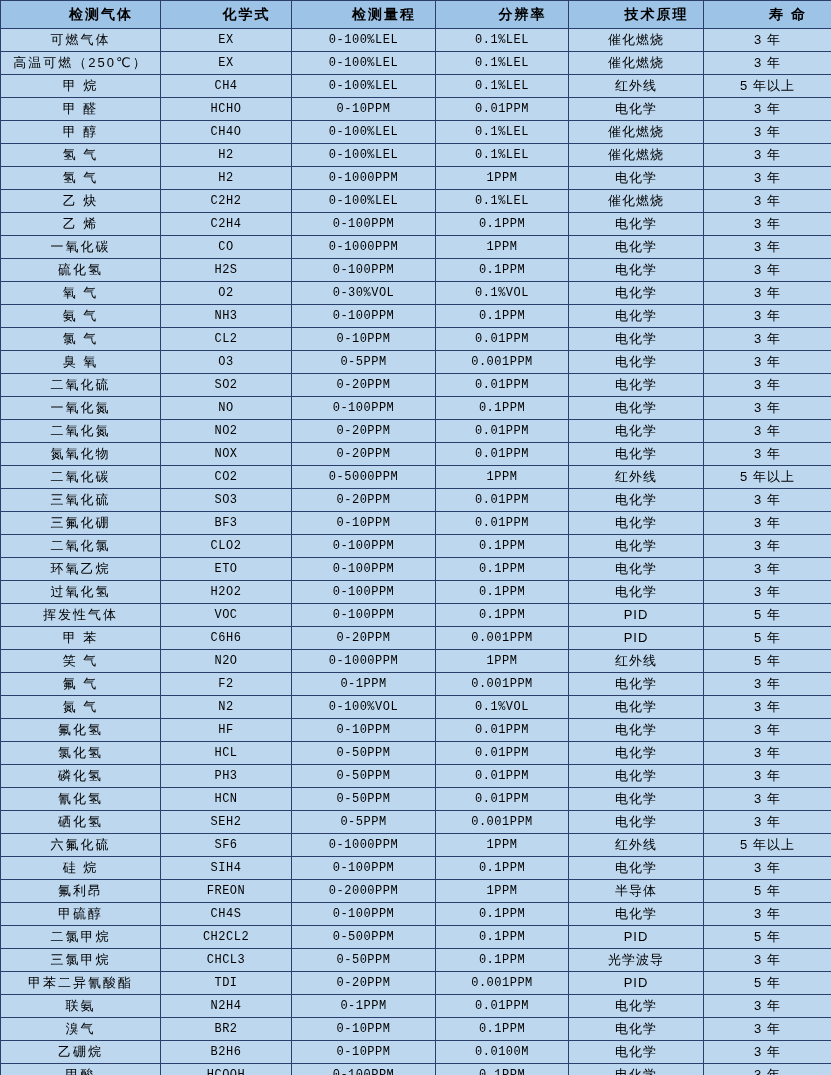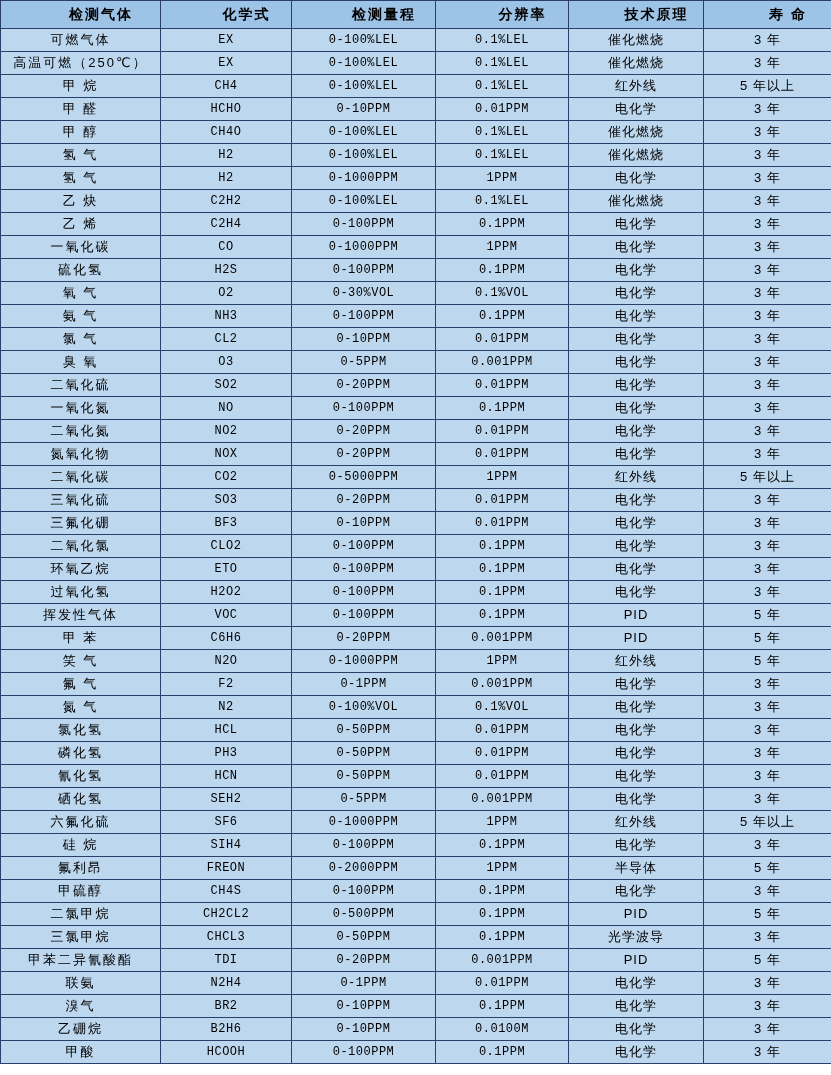--- a/index.html
+++ b/index.html
@@ -322,20 +322,28 @@
       </tr>
       <tr>
         <td class="name">氮 气</td>
         <td class="formula">N2</td>
         <td class="range">0-100%VOL</td>
         <td class="resolution">0.1%VOL</td>
         <td class="principle">电化学</td>
         <td class="life">3 年</td>
       </tr>
       <tr>
+        <td class="name">氟化氢</td>
+        <td class="formula">HF</td>
+        <td class="range">0-10PPM</td>
+        <td class="resolution">0.01PPM</td>
+        <td class="principle">电化学</td>
+        <td class="life">3 年</td>
+      </tr>
+      <tr>
         <td class="name">氯化氢</td>
         <td class="formula">HCL</td>
         <td class="range">0-50PPM</td>
         <td class="resolution">0.01PPM</td>
         <td class="principle">电化学</td>
         <td class="life">3 年</td>
       </tr>
       <tr>
         <td class="name">磷化氢</td>
         <td class="formula">PH3</td>

